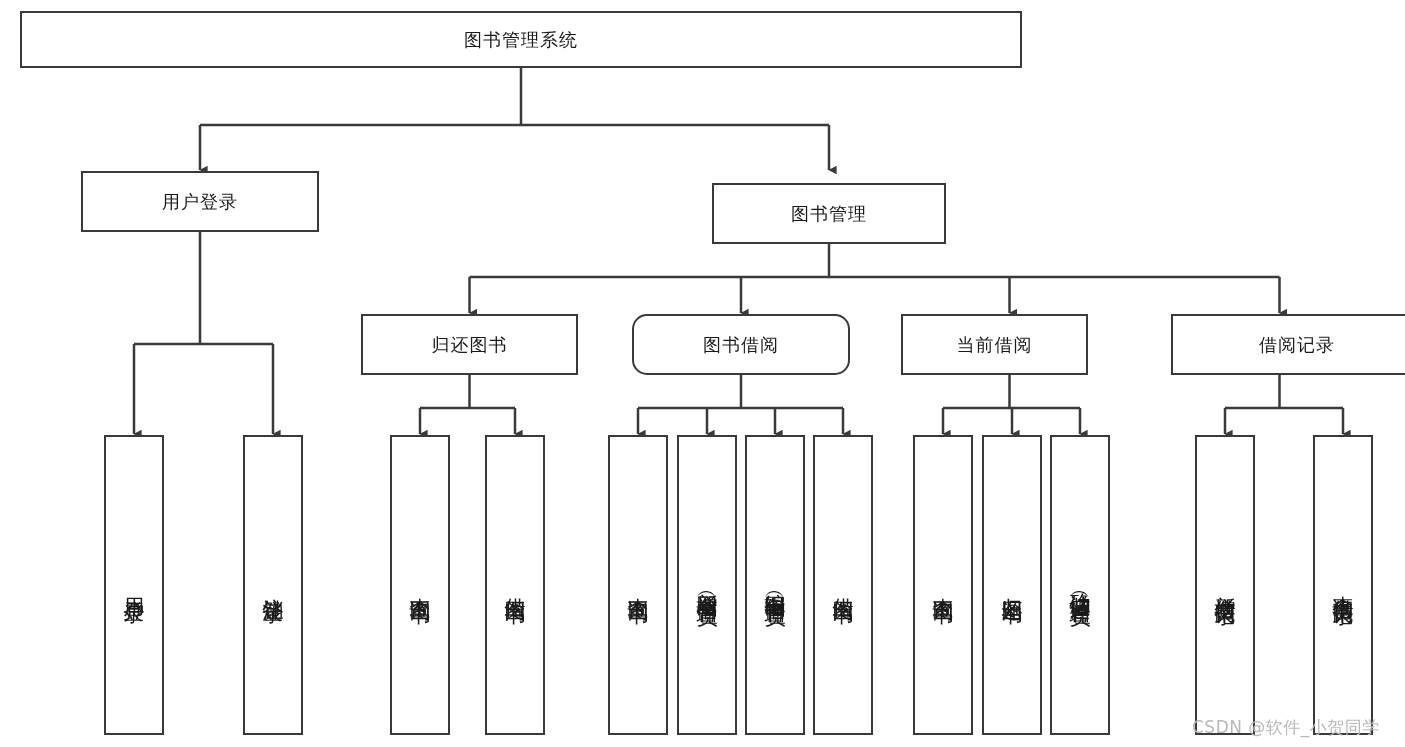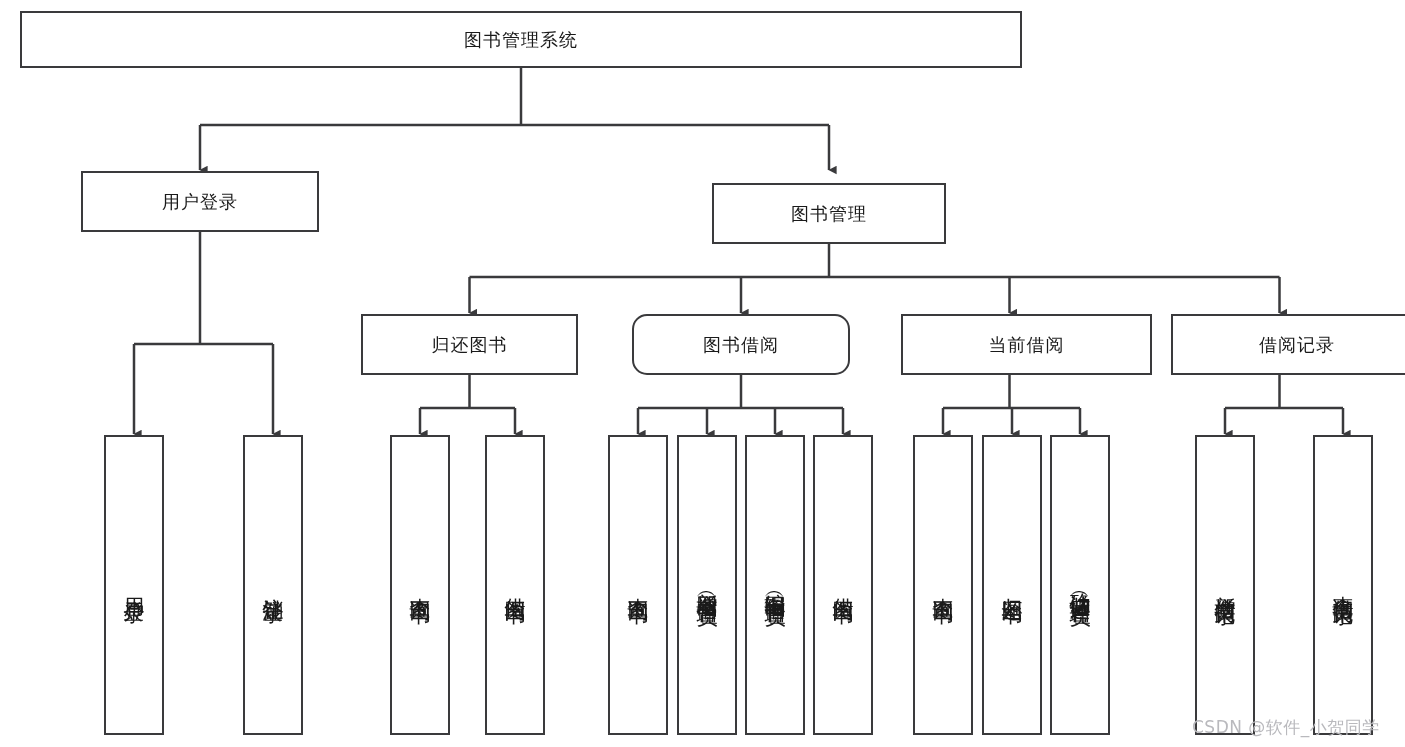--- a/index.html
+++ b/index.html
@@ -116,21 +116,21 @@
       </div>
       <div class="node h" style="left: 712px; top: 171px; width: 234px; height: 61px; margin-top: 12px;">
         <span>图书管理</span>
       </div>
       <div class="node h" style="left: 361px; top: 314px; width: 217px; height: 61px;">
         <span>归还图书</span>
       </div>
       <div class="node h" style="left: 632px; top: 314px; width: 218px; height: 61px; border-radius: 15px;">
         <span>图书借阅</span>
       </div>
-      <div class="node h" style="left: 901px; top: 314px; width: 251px; height: 61px;">
+      <div class="node h" style="left: 901px; top: 314px; width: 187px; height: 61px;">
         <span>当前借阅</span>
       </div>
       <div class="node h" style="left: 1171px; top: 314px; width: 252px; height: 61px;">
         <span>借阅记录</span>
       </div>
       <div class="node v" style="left: 104px; top: 435px; width: 60px; height: 300px;">
         <span>用户登录</span>
       </div>
       <div class="node v" style="left: 243px; top: 435px; width: 60px; height: 300px;">
         <span>注销登录</span>

